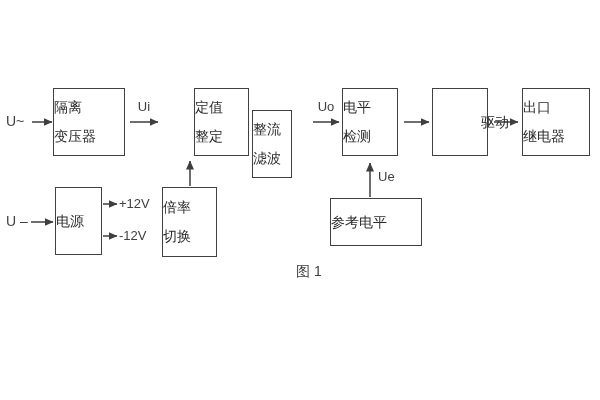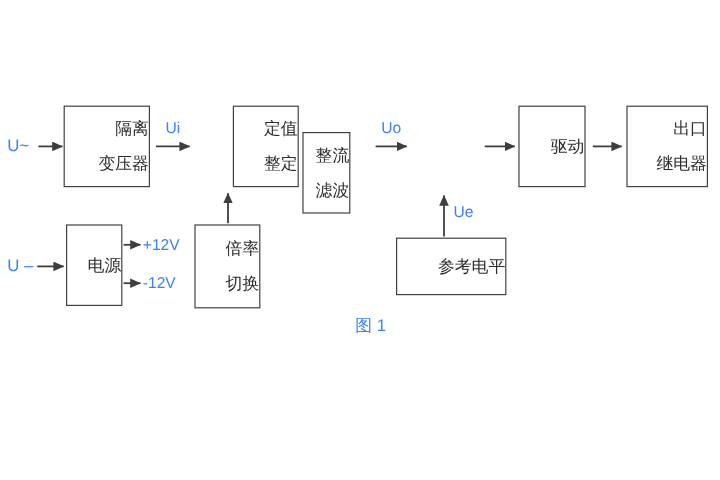--- a/index.html
+++ b/index.html
@@ -12,31 +12,31 @@
     color: #2b2b2b;
     overflow: hidden;
   }
   .box {
     position: absolute;
     box-sizing: border-box;
     border: 1.5px solid #414141;
     background: #ffffff;
     display: flex;
     flex-direction: column;
-    align-items: flex-end;
+    align-items: flex-start;
     justify-content: center;
     font-size: 14px;
     line-height: 29px;
     color: #2b2b2b;
     white-space: nowrap;
   }
   .lbl {
     position: absolute;
     font-size: 13px;
-    color: #3b82f6;
+    color: #404040;
     white-space: nowrap;
   }
   .lbl.big { font-size: 14px; }
   .lbl.center { text-align: center; }
   .wires {
     position: absolute;
     left: 0; top: 0;
     width: 600px; height: 400px;
     pointer-events: none;
   }
@@ -75,20 +75,24 @@
   <div class="box" style="left:162px; top:88px; width:55px; height:68px;margin-left:32px;">
     <span>定值</span>
     <span>整定</span>
   </div>
 
   <div class="box" style="left:252px; top:88px; width:40px; height:68px;margin-top:22px;">
     <span>整流</span>
     <span>滤波</span>
   </div>
 
+  <div class="box" style="left:342px; top:88px; width:56px; height:68px;">
+    <span>电平</span>
+    <span>检测</span>
+  </div>
 
   <div class="box" style="left:432px; top:88px; width:56px; height:68px;padding-left:48px;">
     <span>驱动</span>
   </div>
 
   <div class="box" style="left:522px; top:88px; width:68px; height:68px;">
     <span>出口</span>
     <span>继电器</span>
   </div>
 

